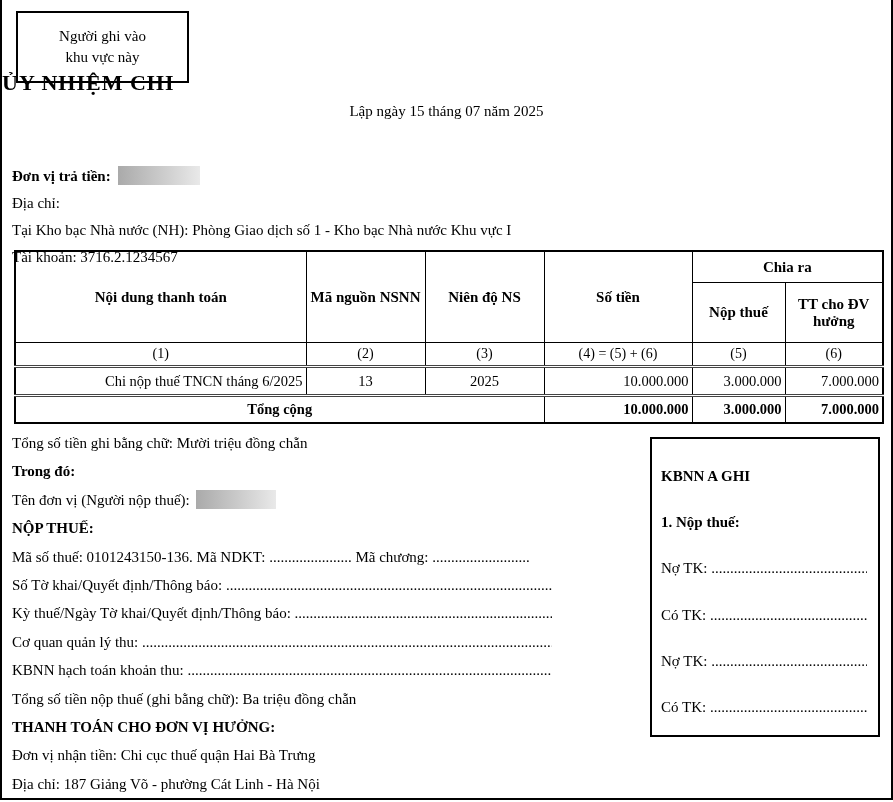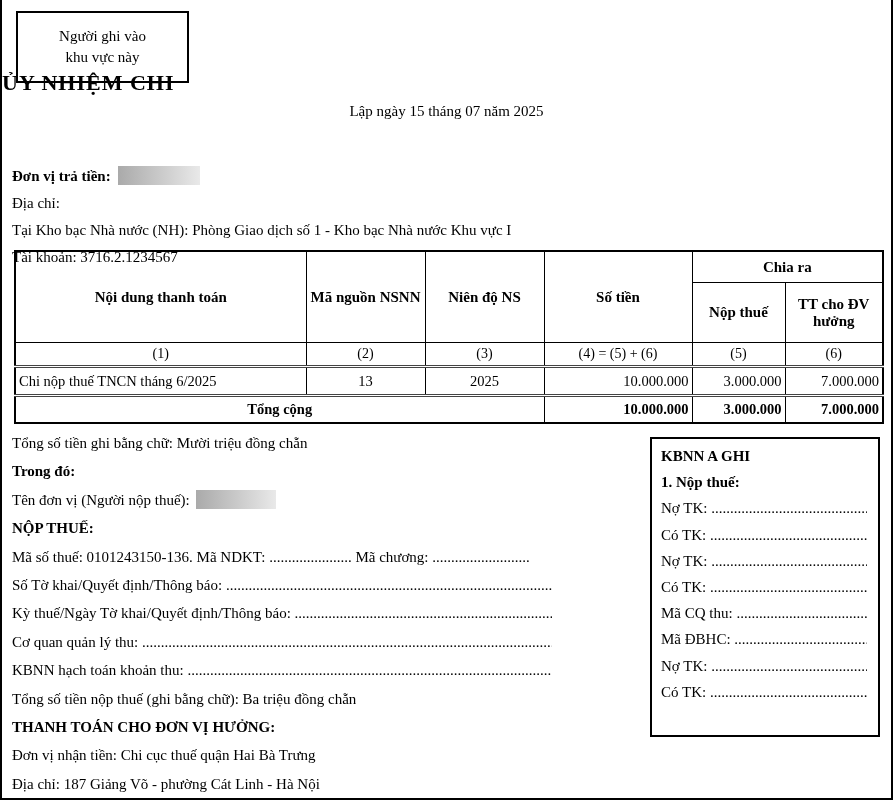--- a/index.html
+++ b/index.html
@@ -40,29 +40,29 @@
   .doc-table th, .doc-table td {
     border:1px solid #000; font-size:14.5px; text-align:center;
     padding:0 3px; overflow:hidden;
   }
   .doc-table th { font-size:15px; font-weight:bold; }
   tr.h1 th { height:30px; }
   tr.h2 th { height:59px; }
   tr.idx td { height:22px; font-size:14px; }
   tr.data td { height:26px; border-top:3px double #444; }
   tr.total td { height:25px; border-top:3px double #444; font-weight:bold; }
-  .doc-table .tl { text-align:left;margin-left:46px; }
+  .doc-table .tl { text-align:right;margin-left:46px; }
   .doc-table .num { text-align:right; }
   .details { position:absolute; left:10px; top:429px; width:540px; font-size:15px; }
   .details .line { height:28.4px; line-height:28.4px; white-space:nowrap; overflow:hidden; }
   .kbnn {
     position:absolute; left:648px; top:437px; width:217px; height:292px;
     border:2px solid #000; padding:4px 0 0 9px; font-size:15px; overflow:hidden;
   }
-  .kbnn .line { height:26.2px; line-height:26.2px; white-space:nowrap; overflow:hidden; width:206px; }
+  .kbnn .line { height:26.2px; line-height:26.2px; white-space:nowrap; overflow:hidden; width:206px;margin-top:20px; }
 </style>
 </head>
 <body>
 
 <div class="page">
 
   <div class="no-write-box">
     <div>Người ghi vào</div>
     <div>khu vực này</div>
   </div>

